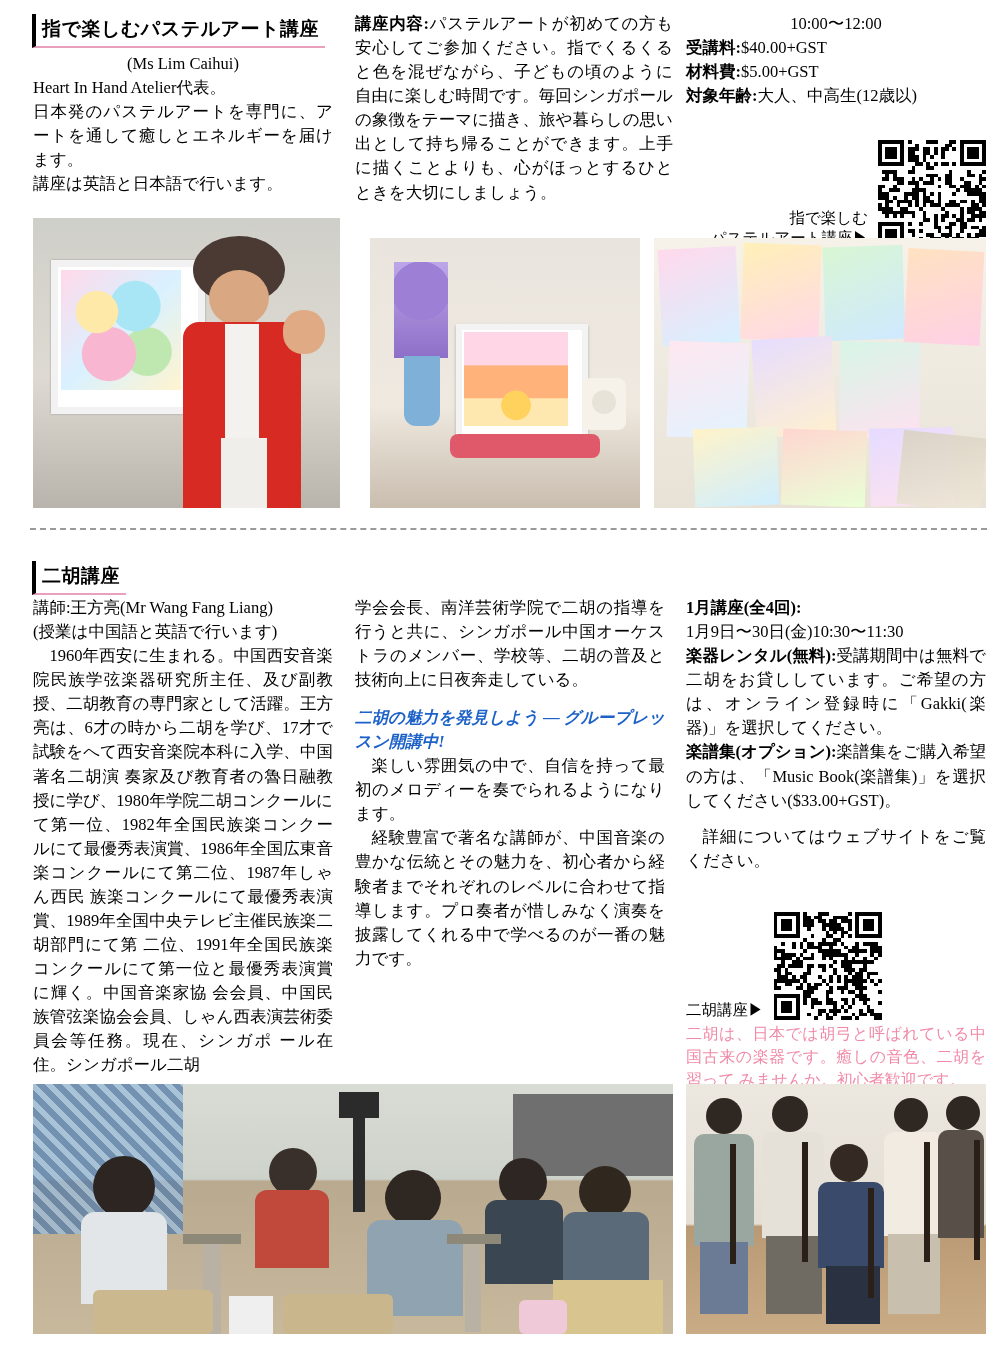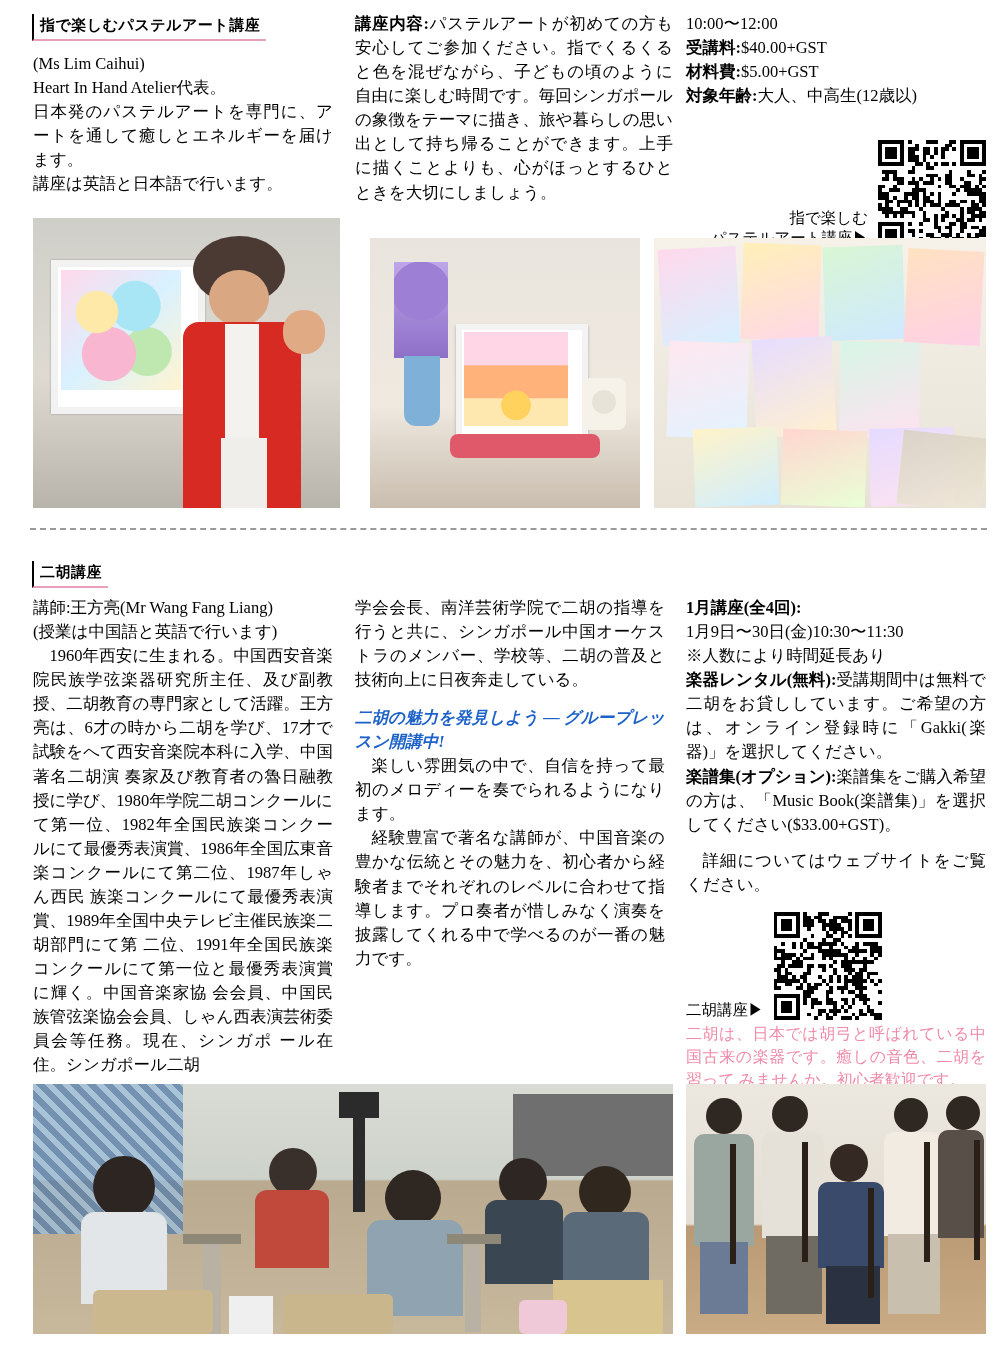--- a/index.html
+++ b/index.html
@@ -18,26 +18,26 @@
   .page {
     position: relative;
     width: 1000px;
     height: 1348px;
   }
 
   
   .section-title {
     display: inline-block;
     font-family: "Liberation Sans", sans-serif;
-    font-size: 15px;
+    font-size: 19px;
     font-weight: bold;
     letter-spacing: 0.5px;
     padding: 2px 6px 4px 6px;
     border-bottom: 2px solid #e8a0bd;
-    border-left: 2px solid #000000;
+    border-left: 4px solid #000000;
   }
 
   .col-text {
     font-size: 16.5px;
     line-height: 1.46;
     text-align: justify;
   }
   .col-text p { margin: 0; }
   .indent { text-indent: 1em; }
 
@@ -48,21 +48,21 @@
   #pastel-col1 {
     position: absolute; left: 33px; top: 52px; width: 300px;
   }
   #pastel-col2 {
     position: absolute; left: 355px; top: 12px; width: 318px;
   }
   #pastel-col3 {
     position: absolute; left: 686px; top: 12px; width: 300px;
   }
   #pastel-col3 .line { white-space: nowrap; }
-  .center { }
+  .center { text-align: center; }
 
   .qr-block { position: absolute; }
   .qr-label {
     font-size: 15.5px;
     line-height: 1.3;
     text-align: right;
   }
 
   
   .photo { position: absolute; overflow: hidden; background: #ddd; }
@@ -1051,21 +1051,20 @@
   <div id="erhu-col2" class="col-text">
     <p>学会会長、南洋芸術学院で二胡の指導を行うと共に、シンガポール中国オーケストラのメンバー、学校等、二胡の普及と技術向上に日夜奔走している。</p>
     <p class="blue-head" style="margin-top:14px;font-style:italic;">二胡の魅力を発見しよう ― グループレッスン開講中!</p>
     <p class="indent">楽しい雰囲気の中で、自信を持って最初のメロディーを奏でられるようになります。</p>
     <p class="indent">経験豊富で著名な講師が、中国音楽の豊かな伝統とその魅力を、初心者から経験者までそれぞれのレベルに合わせて指導します。プロ奏者が惜しみなく演奏を披露してくれる中で学べるのが一番の魅力です。</p>
   </div>
 
   <div id="erhu-col3" class="col-text">
     <p class="bold">1月講座(全4回):</p>
     <p>1月9日〜30日(金)10:30〜11:30</p>
-    <p>※人数により時間延長あり</p>
     <p><span class="bold">楽器レンタル(無料):</span><span>受講期間中は無料で二胡をお貸ししています。ご希望の方は、オンライン登録時に「Gakki(楽器)」を選択してください。</span></p>
     <p><span class="bold">楽譜集(オプション):</span><span>楽譜集をご購入希望の方は、「Music Book(楽譜集)」を選択してください($33.00+GST)。</span></p>
     <p class="indent" style="margin-top:12px;">詳細についてはウェブサイトをご覧ください。</p>
   </div>
 
   <div class="qr-block" style="left:686px; top:912px; width:300px;">
     <div style="display:flex; align-items:flex-end; gap:10px; justify-content:flex-start;">
       <div class="qr-label">二胡講座▶</div>
       <div class="qrgrid" id="qr-erhu" style="grid-template-columns: repeat(29, 1fr); grid-template-rows: repeat(29, 1fr);">
           <i class="b"></i>

